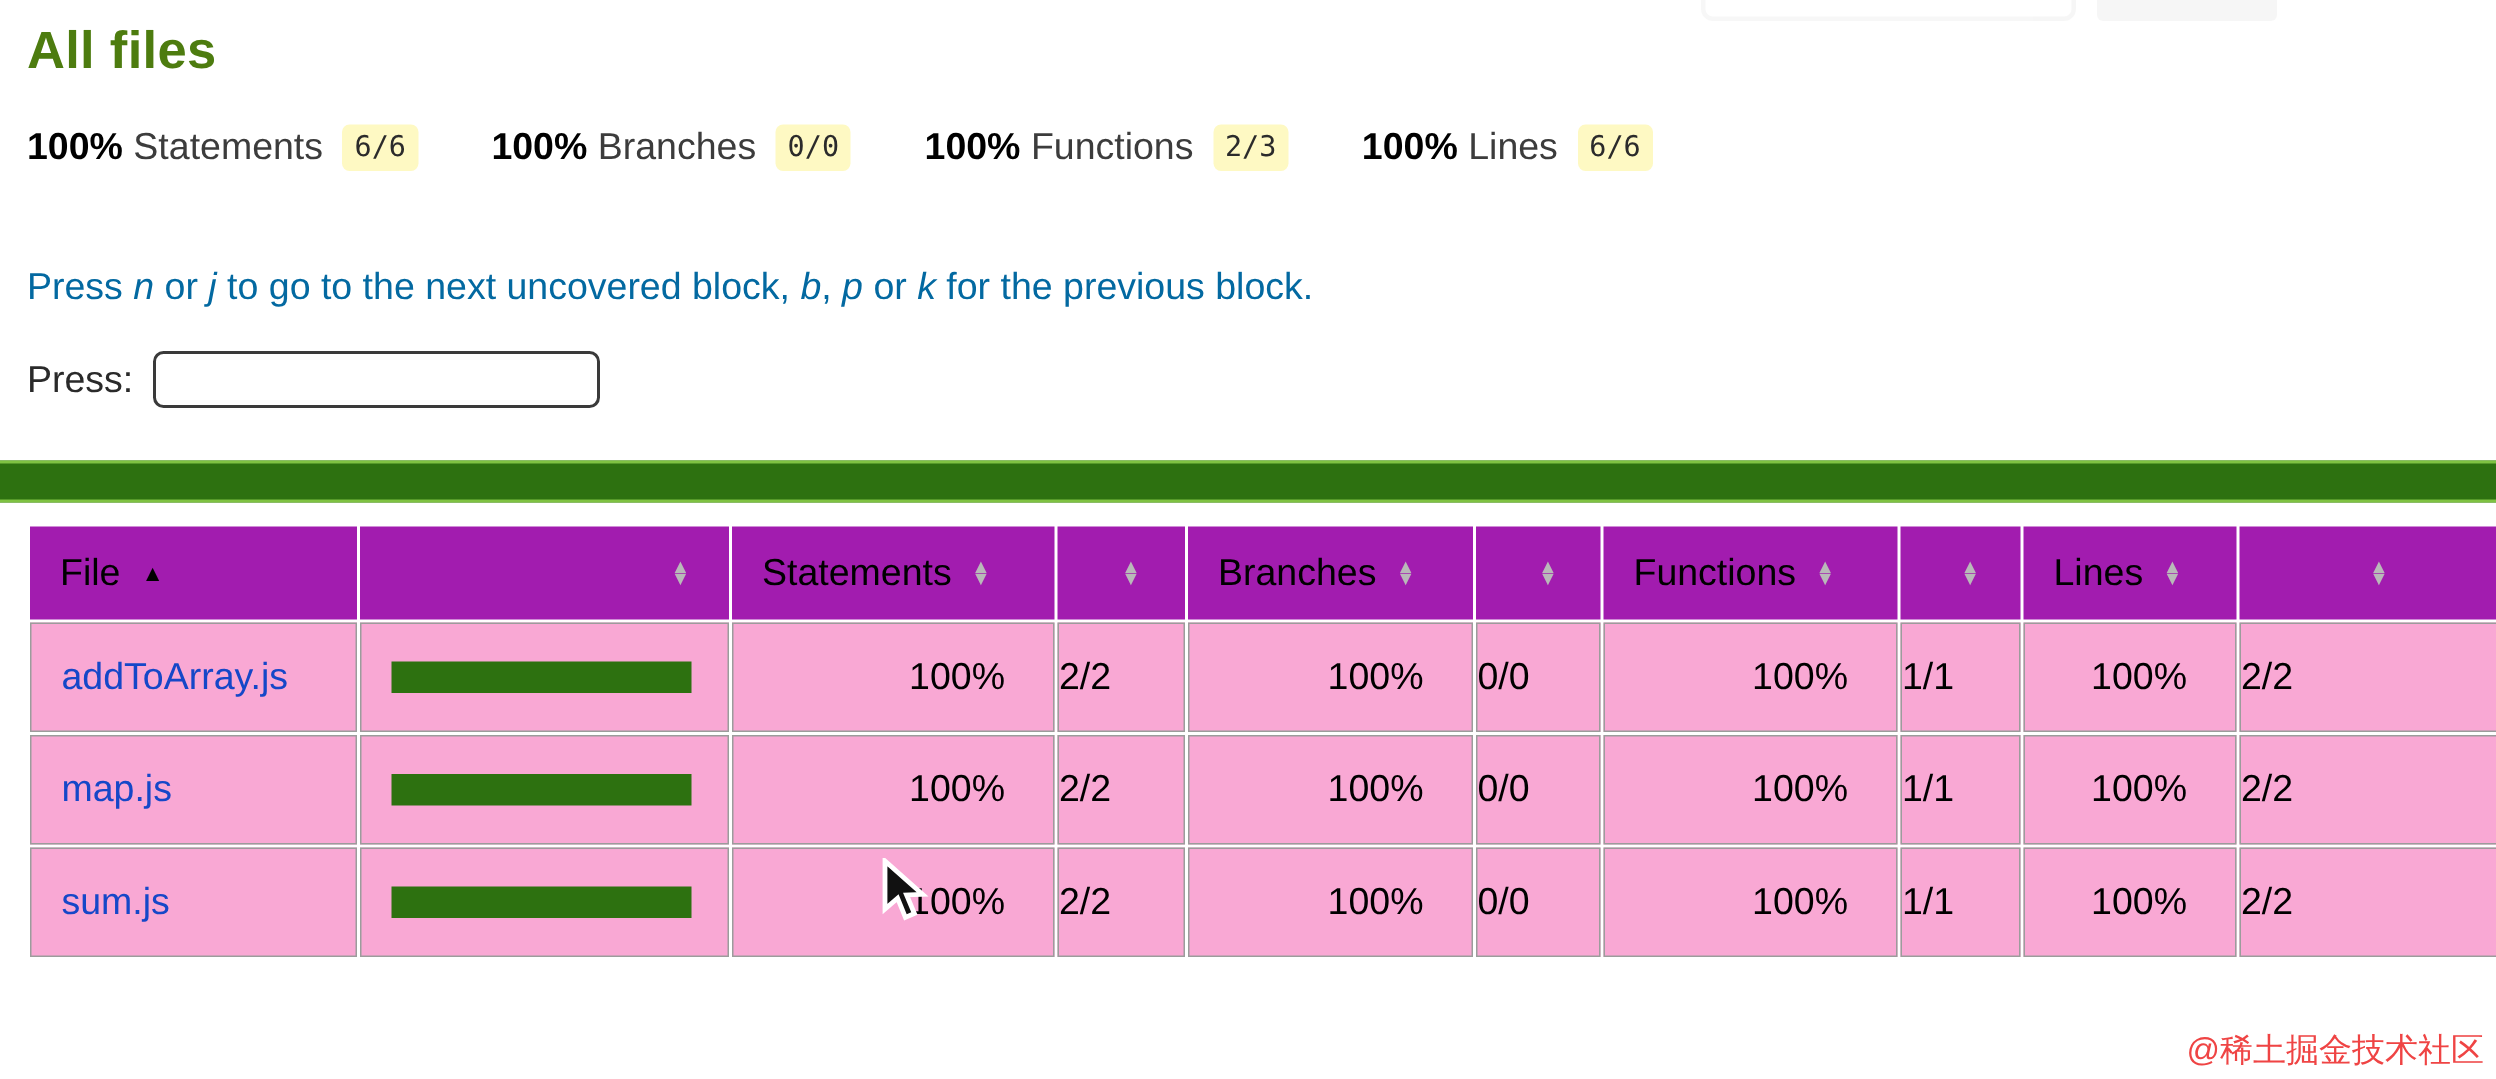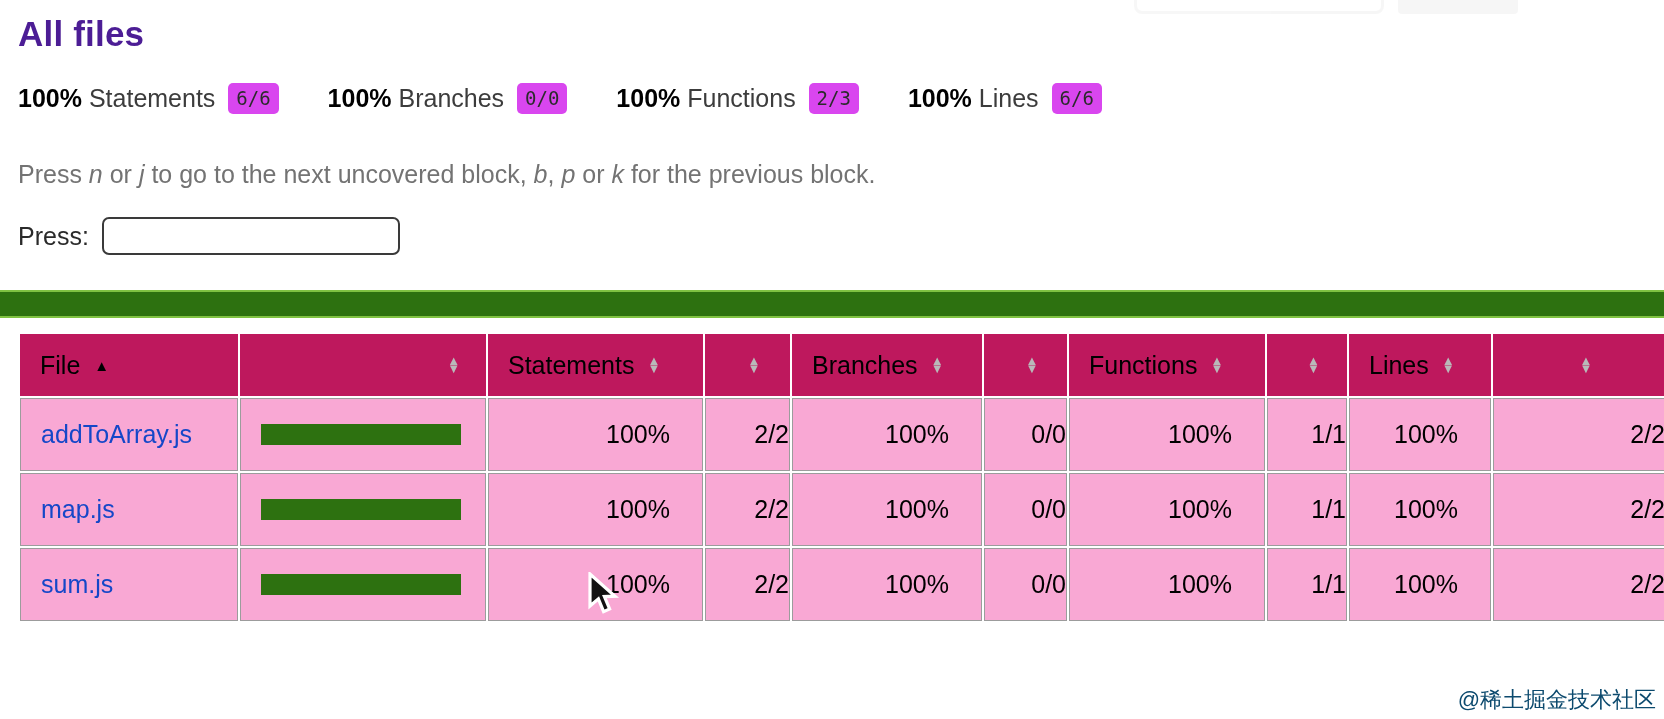--- a/index.html
+++ b/index.html
@@ -2,70 +2,70 @@
 <html><head>
 <meta charset="utf-8">
 <style>
   * { margin:0; padding:0; box-sizing:border-box; }
   html,body { width:1664px; height:719px; overflow:hidden; background:#ffffff;
     font-family:"Liberation Sans", sans-serif; color:#111; position:relative; }
 
   .pad { padding-left:18px; padding-right:18px; }
 
   
-  .title { font-size:35px; font-weight:bold; color:#4c1d95; padding-top:14px; letter-spacing:0.2px; }
+  .title { font-size:35px; font-weight:bold; color:#4d7c0f; padding-top:14px; letter-spacing:0.2px; }
 
   
   .stats { margin-top:30px; font-size:25px; }
   .stat { display:inline-block; margin-right:42px; }
   .stat .pct { font-weight:bold; color:#000; }
   .stat .lbl { color:#3c3c3c; }
   .fraction { font-family:"DejaVu Sans Mono", monospace; font-size:19px; color:#2b2b2b;
-    background:#d946ef; border-radius:5px; padding:4px 8px 5px; margin-left:6px;
+    background:#fef9c3; border-radius:5px; padding:4px 8px 5px; margin-left:6px;
     position:relative; top:-2px; }
 
   
-  .help { margin-top:47px; font-size:25px; color:#737373; }
+  .help { margin-top:64px; font-size:25px; color:#0369a1; }
   .help .it { font-style:italic; }
 
   
   .filterrow { margin-top:28px; font-size:25px; color:#2a2a2a; display:flex; align-items:center; }
   .filterrow input { margin-left:13px; width:298px; height:38px; border:2px solid #3a3a3a;
     border-radius:7px; font-size:22px; padding:0 10px; outline:none; background:#fff; }
 
   
   .status-line { margin-top:35px; height:28px; width:100%;
     background:#2d7110; border-top:2px solid #7fc242; border-bottom:2px solid #7fc242; }
 
   
   .tablewrap { padding:14px 18px 0; }
   table { border-collapse:separate; border-spacing:2px; width:1628px; table-layout:fixed; }
   thead th { font-weight:normal; font-size:25px; color:#000; height:62px;
-    text-align:left; vertical-align:middle; background:#be185d; }
+    text-align:left; vertical-align:middle; background:#a21caf; }
   thead .hcell { display:flex; align-items:center; }
   thead .hcell.start { justify-content:flex-start; padding-left:20px; }
   thead .hcell.center { justify-content:center; }
   thead .hcell.end { justify-content:flex-end; padding-right:26px; }
   .sort-asc { font-size:15px; color:#000; margin-left:14px; }
   .sorter { display:inline-flex; flex-direction:column; margin-left:13px; line-height:0.62;
     color:#b9b9b9; font-size:13px; cursor:pointer; }
   .sorter span { display:block; }
 
   tbody td { border:1px solid #9c9c9c; background:#f9a8d4; height:73px;
     font-size:25px; color:#000; vertical-align:middle; }
   td.file { padding-left:20px; }
   td.file a { color:#1547c8; text-decoration:none; cursor:pointer; }
   td.pic { padding-left:20px; }
   .chart { width:200px; height:21px; background:#d9ecba; }
   .cover-fill { height:21px; background:#2d7110; }
   td.pct { text-align:right; padding-right:32px; }
-  td.abs { text-align:right; }
-
-  
-  .watermark { position:absolute; right:8px; top:685px; font-size:22px; color:#0c4a6e; }
+  td.abs { text-align:left; }
+
+  
+  .watermark { position:absolute; right:8px; top:685px; font-size:22px; color:#ef4444; }
 
   
   .ghost { position:absolute; top:-8px; right:110px; width:420px; height:24px; opacity:0.06;
     display:flex; gap:14px; align-items:flex-start; }
   .ghost .g1 { width:250px; height:22px; border:3px solid #777; border-radius:8px; }
   .ghost .g2 { width:120px; height:22px; background:#777; border-radius:4px; }
 
   
   .cursor { position:absolute; left:588px; top:572px; }
 </style>

